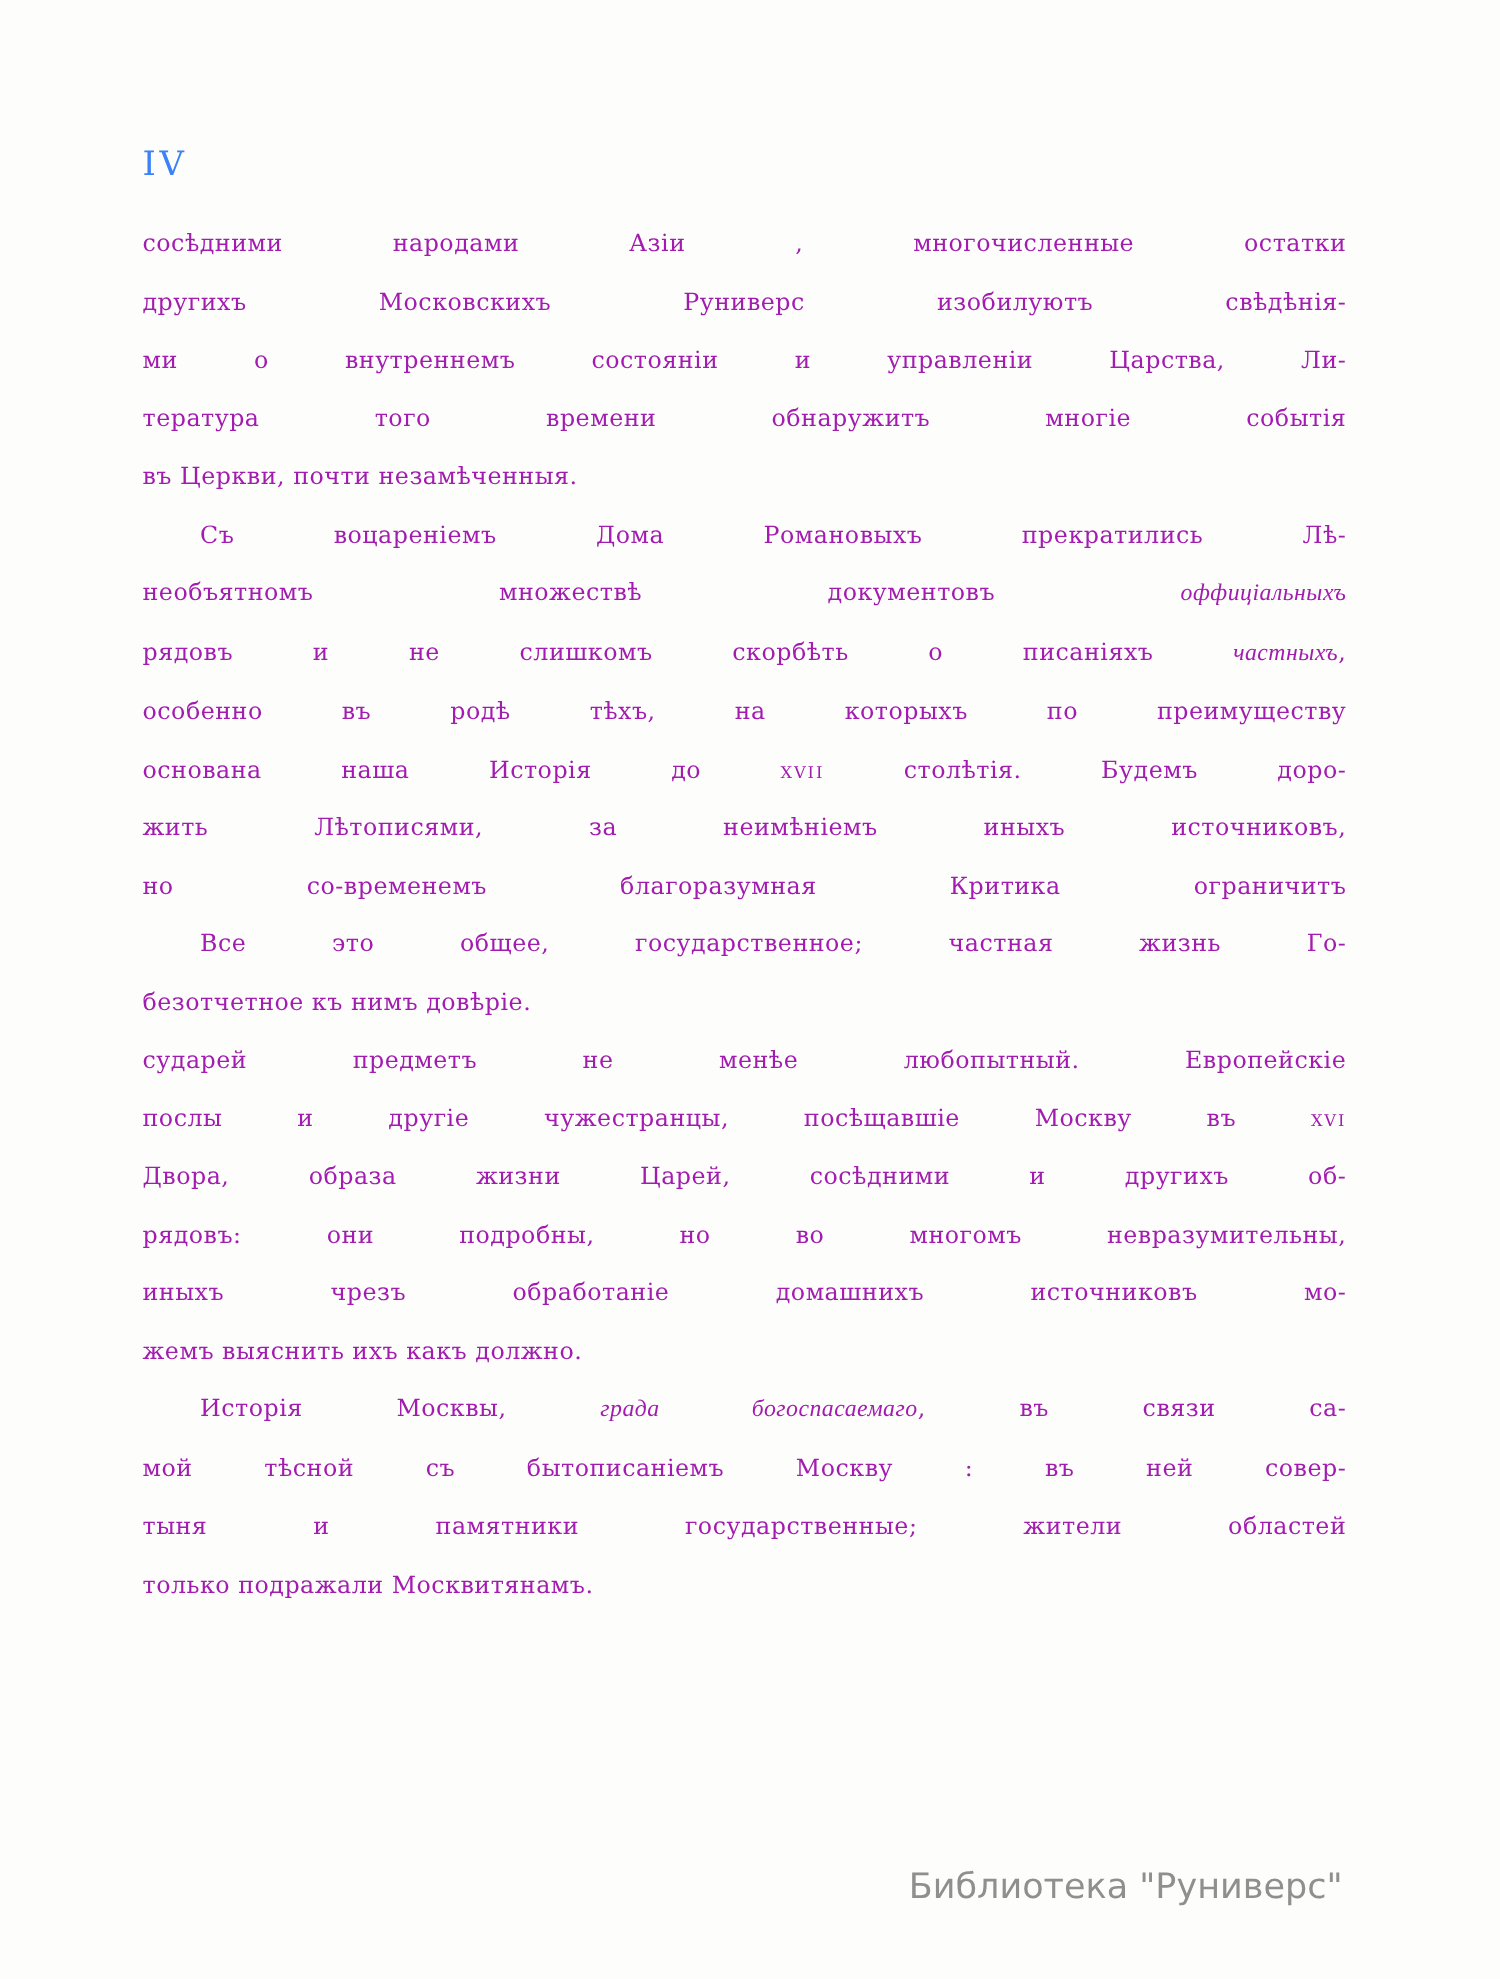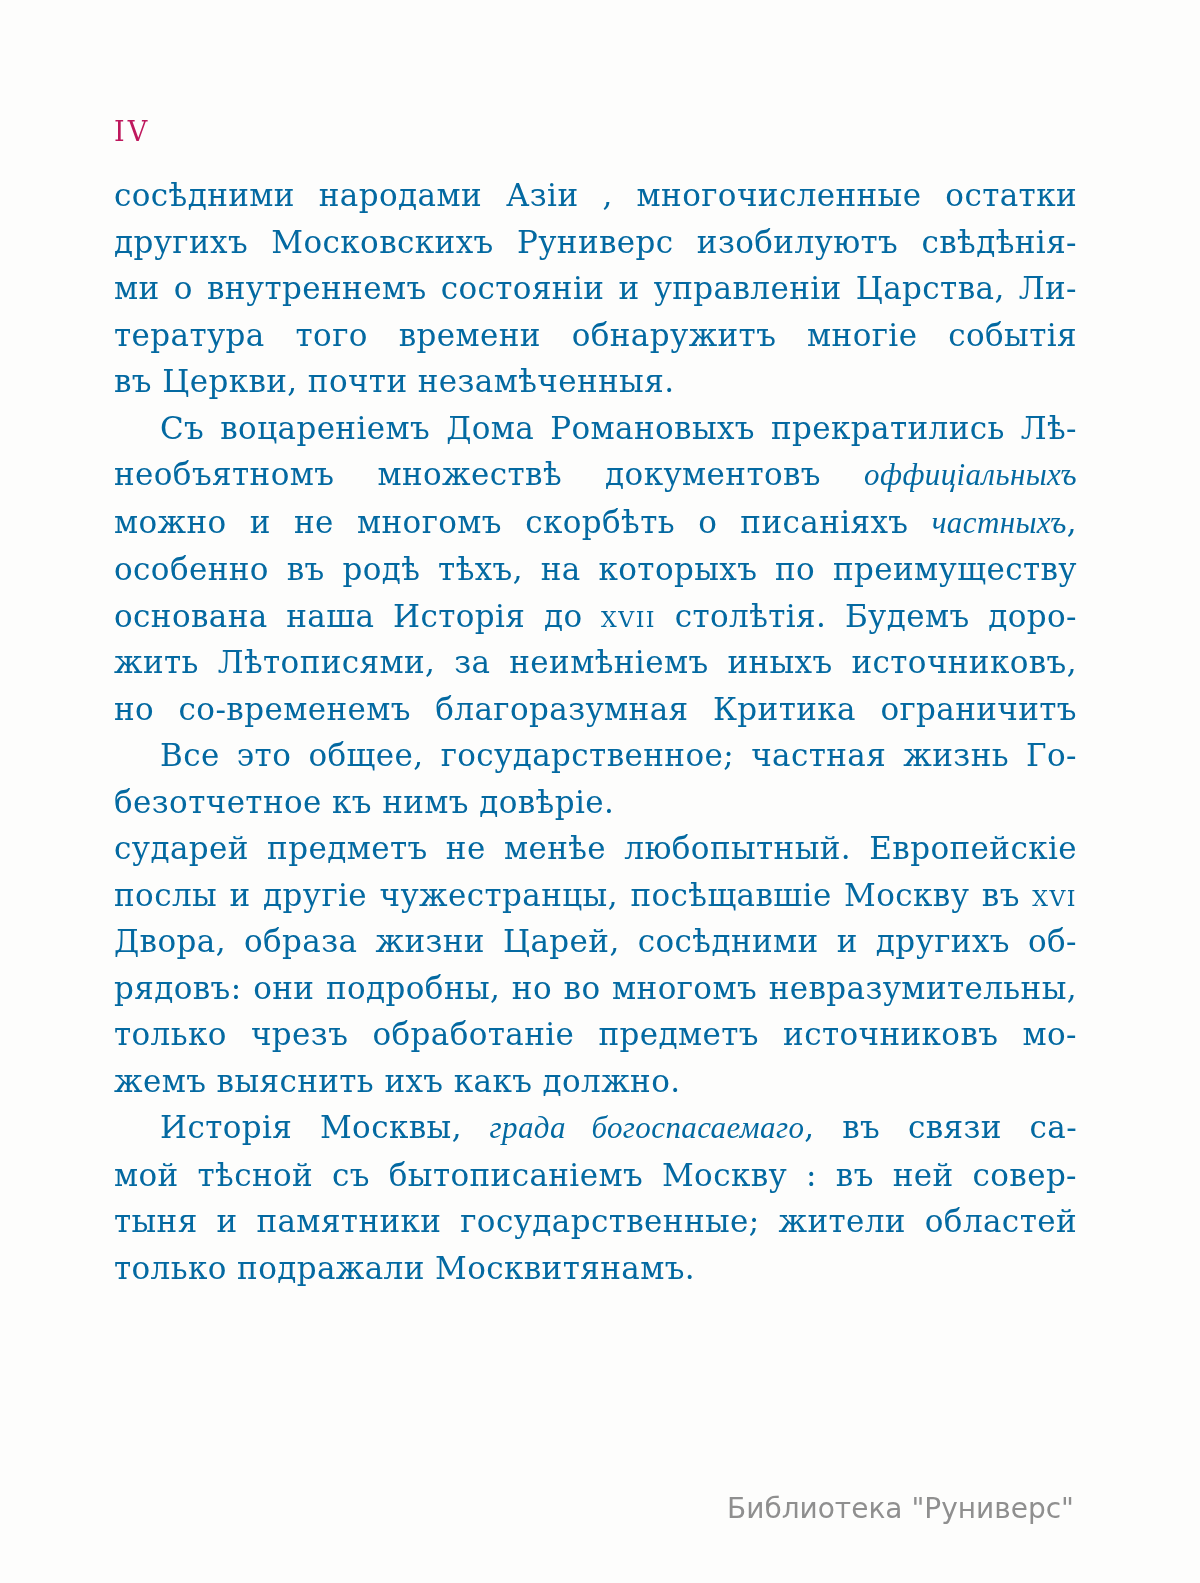--- a/index.html
+++ b/index.html
@@ -18,31 +18,31 @@
     height: 1583px;
     background: #fdfdfc;
     overflow: hidden;
   }
   .page-number {
     position: absolute;
     left: 114px;
     top: 116px;
     font-size: 27px;
     letter-spacing: 3px;
-    color: #be185d;
+    color: #3b82f6;
   }
   .text-block {
     position: absolute;
     left: 114px;
     top: 172px;
     width: 963px;
-    font-size: 31px;
+    font-size: 19px;
     line-height: 46.5px;
     letter-spacing: 0.4px;
-    color: #0369a1;
+    color: #a21caf;
   }
   .line {
     text-align: justify;
     text-align-last: justify;
   }
   .line.last {
     text-align-last: left;
   }
   .line.indent {
     text-indent: 46px;
@@ -71,32 +71,32 @@
   <div class="page-number">IV</div>
 
   <div class="text-block">
       <div class="line"><span>сосѣдними народами Азіи , многочисленные остатки</span></div>
       <div class="line"><span>другихъ Московскихъ Руниверс изобилуютъ свѣдѣнія-</span></div>
       <div class="line"><span>ми о внутреннемъ состояніи и управленіи Царства, Ли-</span></div>
       <div class="line"><span>тература того времени обнаружитъ многіе событія</span></div>
       <div class="line last"><span>въ Церкви, почти незамѣченныя.</span></div>
       <div class="line indent"><span>Съ воцареніемъ Дома Романовыхъ прекратились Лѣ-</span></div>
       <div class="line"><span>необъятномъ множествѣ документовъ </span><span class="em">оффиціальныхъ</span></div>
-      <div class="line"><span>можно и не многомъ скорбѣть о писаніяхъ </span><span class="em">частныхъ</span><span>,</span></div>
+      <div class="line"><span>рядовъ и не слишкомъ скорбѣть о писаніяхъ </span><span class="em">частныхъ</span><span>,</span></div>
       <div class="line"><span>особенно въ родѣ тѣхъ, на которыхъ по преимуществу</span></div>
       <div class="line"><span>основана наша Исторія до </span><span class="sc">xvii</span><span> столѣтія. Будемъ доро-</span></div>
       <div class="line"><span>жить Лѣтописями, за неимѣніемъ иныхъ источниковъ,</span></div>
       <div class="line"><span>но со-временемъ благоразумная Критика ограничитъ</span></div>
       <div class="line indent"><span>Все это общее, государственное; частная жизнь Го-</span></div>
       <div class="line last"><span>безотчетное къ нимъ довѣріе.</span></div>
       <div class="line"><span>сударей предметъ не менѣе любопытный. Европейскіе</span></div>
       <div class="line"><span>послы и другіе чужестранцы, посѣщавшіе Москву въ </span><span class="sc">xvi</span></div>
       <div class="line"><span>Двора, образа жизни Царей, сосѣдними и другихъ об-</span></div>
       <div class="line"><span>рядовъ: они подробны, но во многомъ невразумительны,</span></div>
-      <div class="line"><span>только чрезъ обработаніе предметъ источниковъ мо-</span></div>
+      <div class="line"><span>иныхъ чрезъ обработаніе домашнихъ источниковъ мо-</span></div>
       <div class="line last"><span>жемъ выяснить ихъ какъ должно.</span></div>
       <div class="line indent"><span>Исторія Москвы, </span><span class="em">града богоспасаемаго</span><span>, въ связи са-</span></div>
       <div class="line"><span>мой тѣсной съ бытописаніемъ Москву : въ ней совер-</span></div>
       <div class="line"><span>тыня и памятники государственные; жители областей</span></div>
       <div class="line last"><span>только подражали Москвитянамъ.</span></div>
     </div>
 
   <div class="watermark">Библиотека "Руниверс"</div>
 </div>
 

